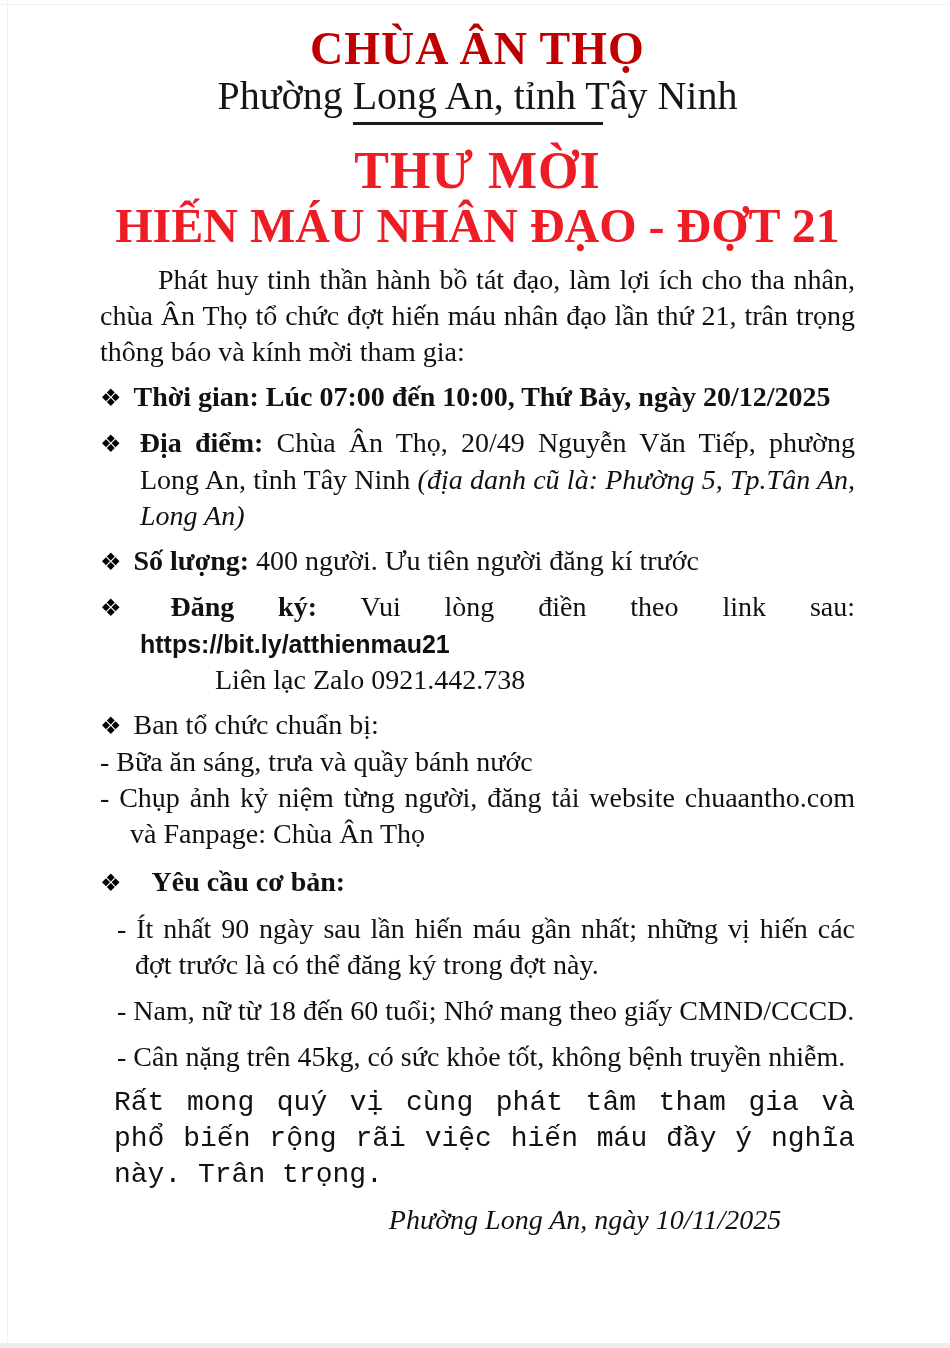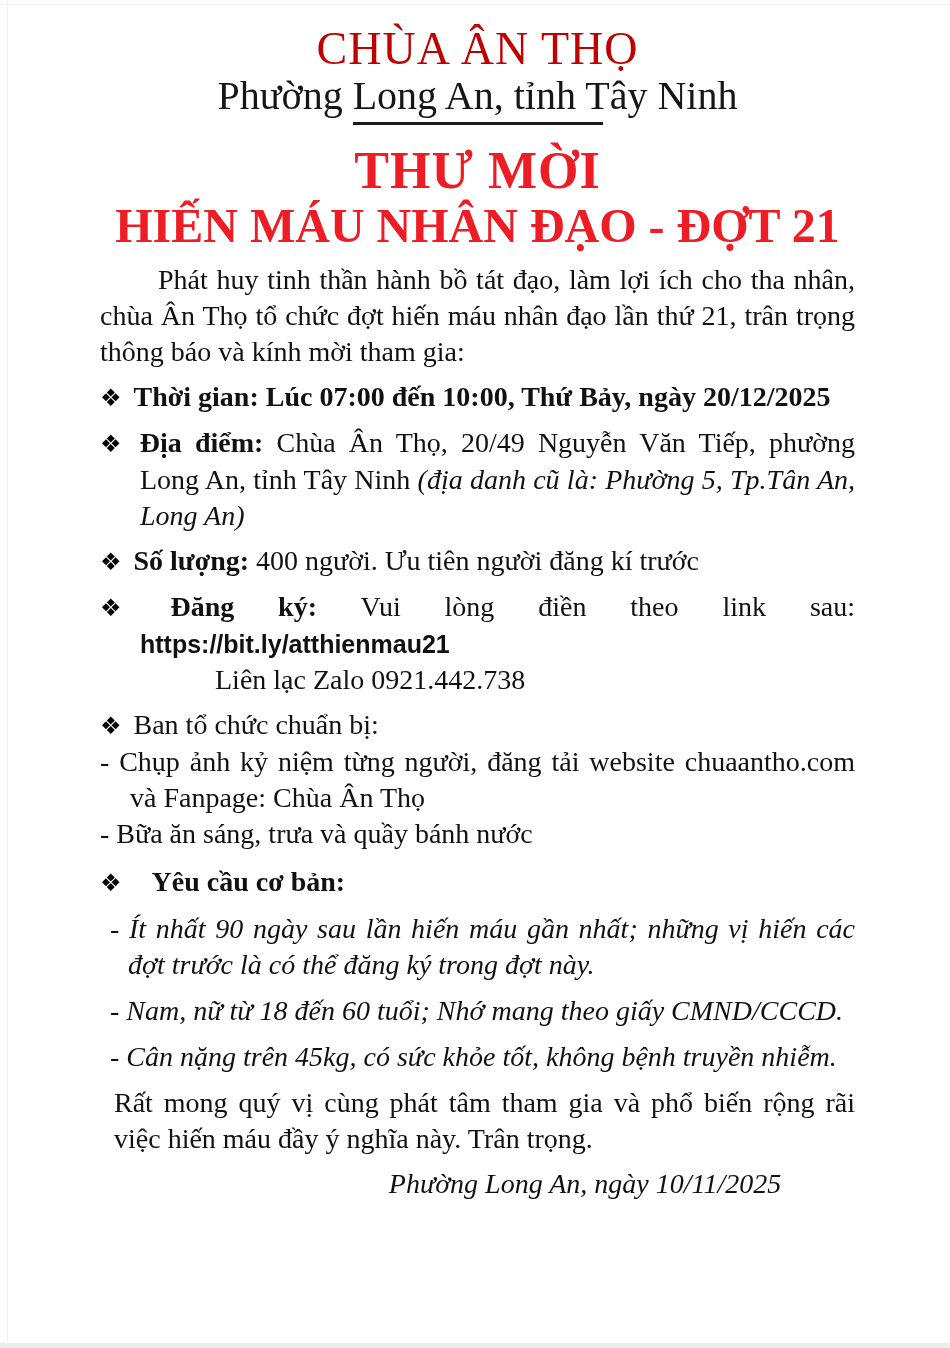--- a/index.html
+++ b/index.html
@@ -19,21 +19,21 @@
     overflow:hidden;
   }
   
   .edge-left{position:absolute;left:7px;top:0;width:1px;height:100%;background:#f1f1f1;}
   .edge-top{position:absolute;left:0;top:4px;width:100%;height:1px;background:#f3f3f3;}
   .edge-bottom{position:absolute;left:0;bottom:0;width:100%;height:5px;background:#ededed;}
 
   .header{text-align:center;}
   .temple{
     color:var(--dark-red);
-    font-size:46px;line-height:54px;font-weight:normal;
+    font-size:46px;line-height:54px;font-weight:bold;
     letter-spacing:1px;
   }
   .region{font-size:40px;line-height:36px;margin-top:2px;color:#161616;}
   .divider{width:250px;height:3px;background:#1b1b1b;margin:8px auto 18px auto;}
   .title{
     color:var(--bright-red);
     font-size:52px;line-height:56px;font-weight:bold;letter-spacing:1px;
   }
   .subtitle{
     color:var(--bright-red);
@@ -76,29 +76,29 @@
   .contact{
     display:block;text-indent:0;margin-left:75px;text-align:left;
   }
   .dash-line{
     margin-top:0px;
     padding-left:30px;text-indent:-30px;
     text-align:justify;
   }
   .req-item{
     margin-top:10px;
-    margin-left:10px;
+    margin-left:17px;
     padding-left:18px;text-indent:-18px;
-    font-style:italic;
     text-align:justify;
   }
   .closing{
     margin-top:10px;
     margin-left:14px;
     text-align:justify;
+    font-family:Liberation Mono, monospace;
   }
   .signature{
     margin-top:8px;
     width:400px;
     margin-left:auto;
     margin-right:70px;
     text-align:center;
   }
   .sig-date{font-style:italic;line-height:38px;}
 </style>
@@ -140,22 +140,22 @@
     <div class="item">
       <span class="bullet">❖</span><b class="lbl">Đăng ký:</b>
       <span>Vui lòng điền theo link sau:</span>
       <span class="link">https://bit.ly/atthienmau21</span>
       <span class="contact">Liên lạc Zalo 0921.442.738</span>
     </div>
 
     <div class="item">
       <span class="bullet">❖</span><span>Ban tổ chức chuẩn bị:</span>
     </div>
+    <div class="dash-line">- Bữa ăn sáng, trưa và quầy bánh nước</div>
     <div class="dash-line">- Chụp ảnh kỷ niệm từng người, đăng tải website chuaantho.com và Fanpage: Chùa Ân Thọ</div>
-    <div class="dash-line">- Bữa ăn sáng, trưa và quầy bánh nước</div>
 
     <div class="item" style="margin-top:12px;">
       <span class="bullet wide">❖</span><b class="lbl">Yêu cầu cơ bản:</b>
     </div>
     <div class="req-item">- Ít nhất 90 ngày sau lần hiến máu gần nhất; những vị hiến các đợt trước là có thể đăng ký trong đợt này.</div>
     <div class="req-item">- Nam, nữ từ 18 đến 60 tuổi; Nhớ mang theo giấy CMND/CCCD.</div>
     <div class="req-item">- Cân nặng trên 45kg, có sức khỏe tốt, không bệnh truyền nhiễm.</div>
 
     <p class="closing" style="margin-bottom:0;">Rất mong quý vị cùng phát tâm tham gia và phổ biến rộng rãi việc hiến máu đầy ý nghĩa này. Trân trọng.</p>
 

